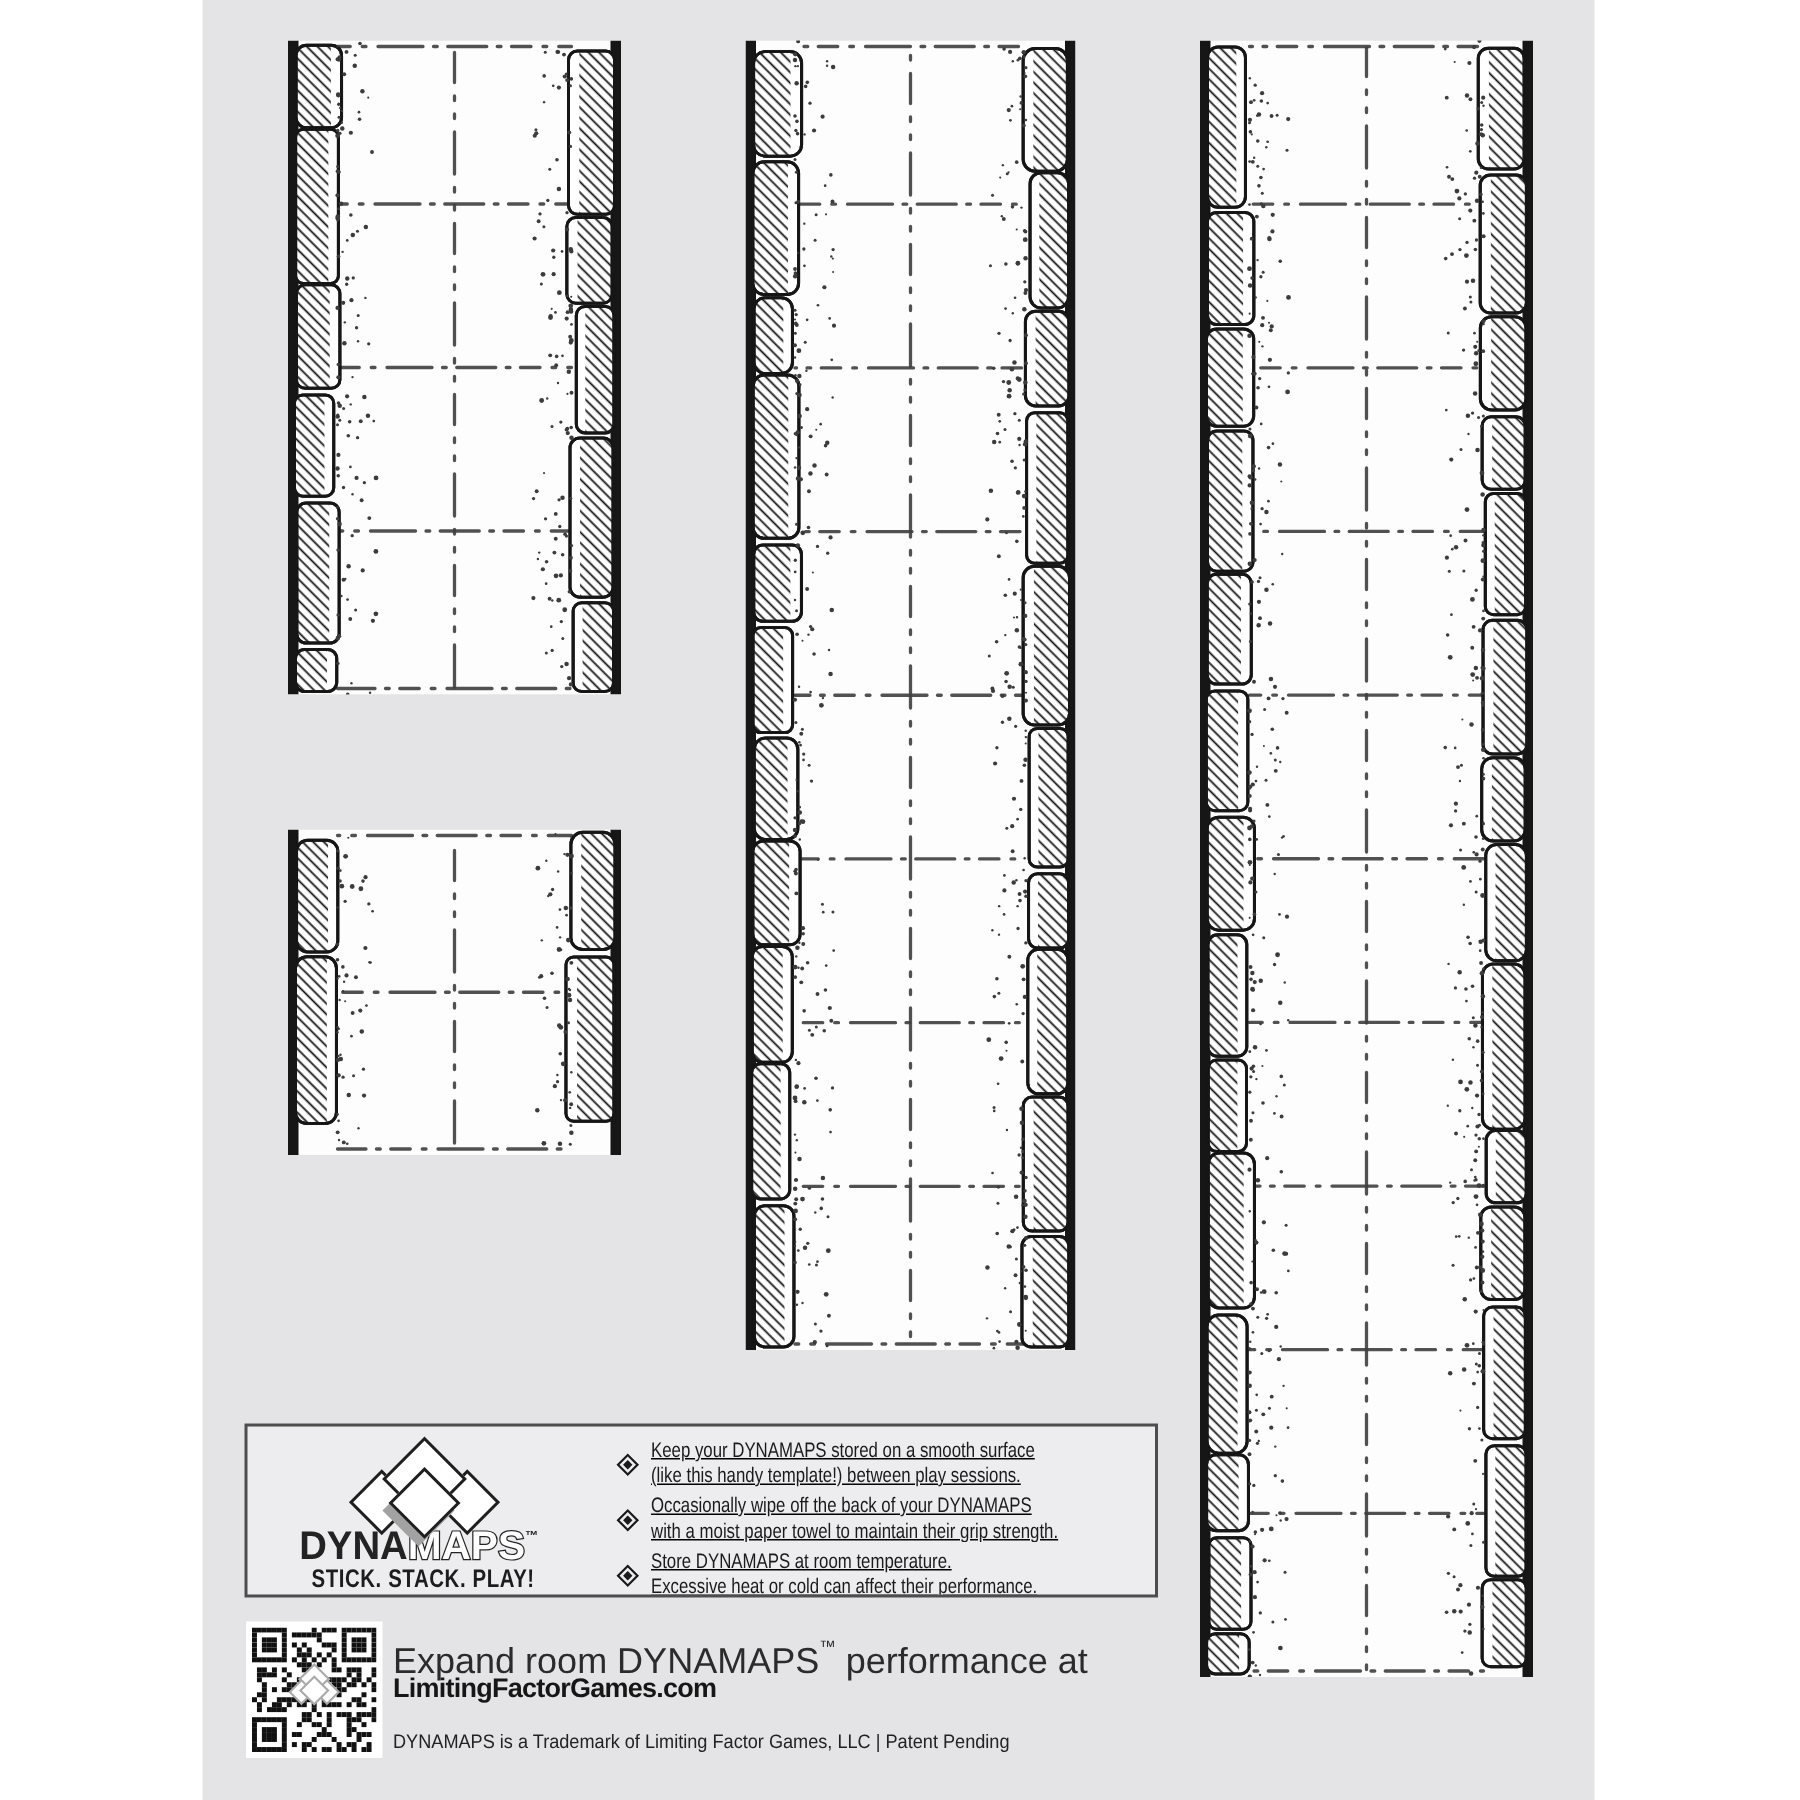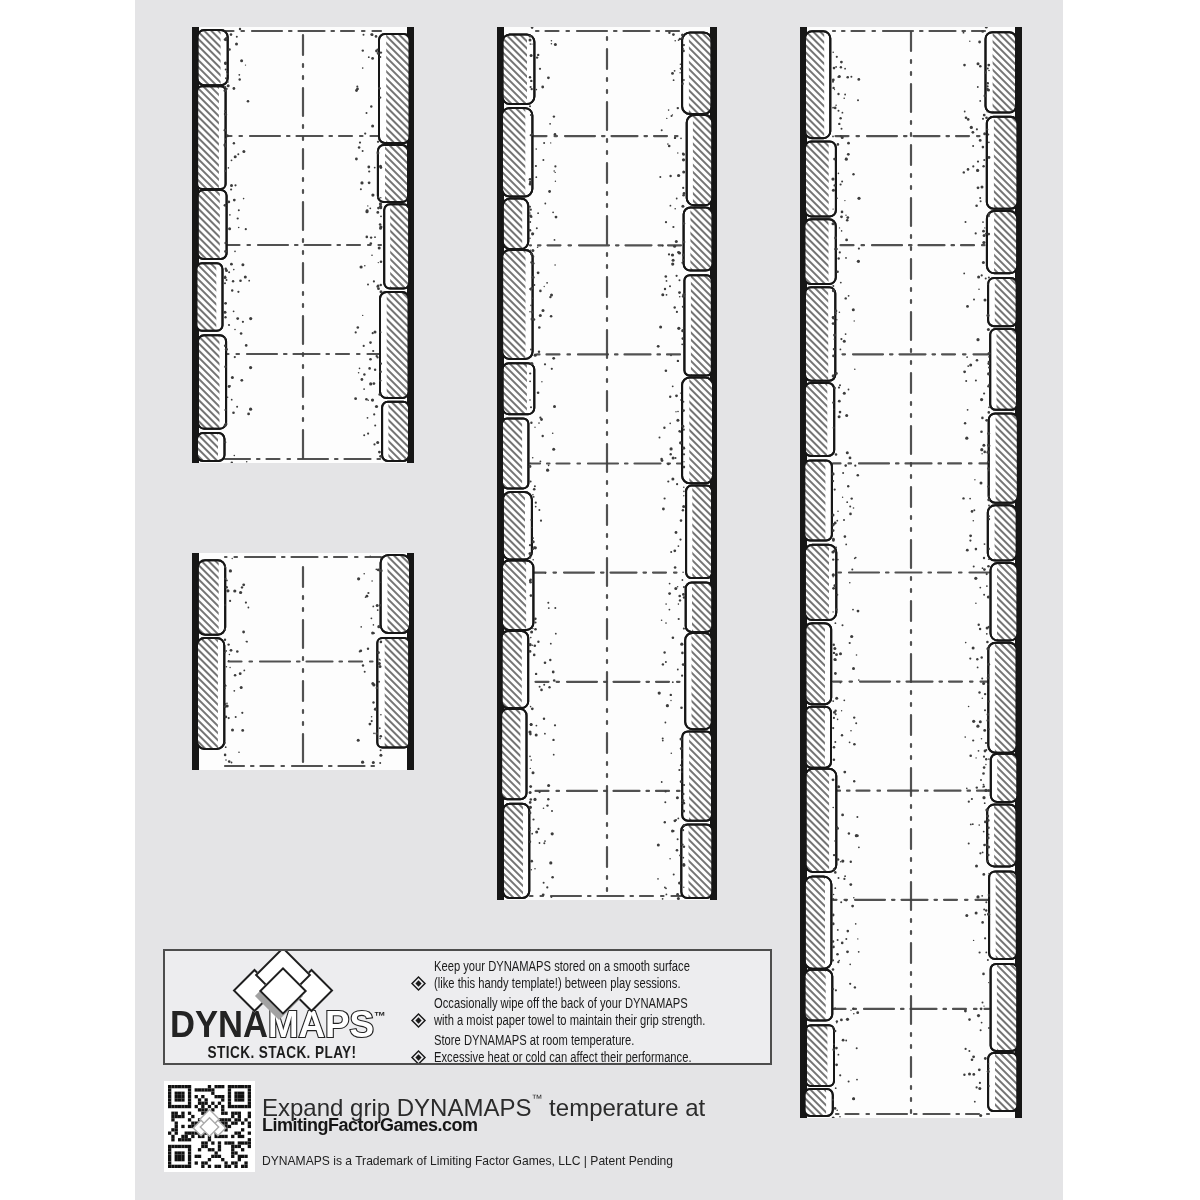--- a/index.html
+++ b/index.html
@@ -4,37 +4,37 @@
 <style>
   html,body{margin:0;padding:0;}
   body{background:#ffffff;font-family:"Liberation Sans",sans-serif;}
   .canvas{position:relative;width:1200px;height:1200px;background:#ffffff;overflow:hidden;}
   .sheet{position:absolute;left:135px;top:0;width:928px;height:1200px;}
   #strips svg{position:absolute;}
 
   
   .info-box{position:absolute;left:163px;top:949px;width:609px;height:116px;
     border:2px solid #4d4d4d;box-sizing:border-box;display:flex;overflow:hidden;}
-  .logo-col{width:245px;display:flex;flex-direction:column;align-items:center;padding-top:3px;}
+  .logo-col{width:245px;display:flex;flex-direction:column;align-items:center;padding-top:14px;}
   .diamonds{position:relative;width:150px;height:56px;flex:none;}
   .dm{position:absolute;background:#fff;border:2.5px solid #1f1f1f;transform:rotate(45deg);box-sizing:border-box;}
   .dm-left{width:31px;height:31px;left:31px;top:21px;}
   .dm-right{width:31px;height:31px;left:88px;top:21px;}
   .dm-top{width:40px;height:40px;left:55px;top:1px;}
   .dm-shadow{width:34px;height:34px;left:54px;top:25px;background:#a2a2a2;border:none;}
   .dm-front{width:34px;height:34px;left:58px;top:20px;}
   .brand-svg{margin-top:-6px;display:block;}
   .brand-text{font-family:"Liberation Sans",sans-serif;font-weight:bold;}
   .t-solid{fill:#232323;font-size:36px;}
   .t-outline{fill:#ffffff;stroke:#232323;stroke-width:2.2px;paint-order:stroke;font-size:36px;}
   .t-tm{fill:#232323;font-size:12px;font-weight:bold;}
   .tagline{margin-top:-3px;font-weight:bold;font-size:17px;letter-spacing:.5px;color:#1c1c1c;
     transform:scaleX(.8);transform-origin:center;white-space:nowrap;}
   .bullets{flex:1;padding:7px 0 0 10px;display:flex;flex-direction:column;}
-  .bullet{display:flex;align-items:flex-end;margin-bottom:3px;}
+  .bullet{display:flex;align-items:center;margin-bottom:3px;text-decoration:underline;}
   .bullet-icon{flex:none;margin:2px 7px 0 0;}
   .bullet-text{font-size:14px;line-height:17px;color:#1a1a1a;transform:scaleX(.8);transform-origin:left top;}
   .bullet-text div{white-space:nowrap;}
 
   
   .qr-wrap{position:absolute;left:164px;top:1081px;background:#ffffff;padding:4px;line-height:0;}
   .expand-line{position:absolute;left:262px;top:1092px;font-size:24px;color:#2b2b2b;white-space:nowrap;}
   .expand-line sup{font-size:11px;vertical-align:14px;}
   .website{position:absolute;left:262px;top:1115px;font-size:18px;font-weight:bold;color:#161616;letter-spacing:-.5px;white-space:nowrap;}
   .legal{position:absolute;left:262px;top:1153px;font-size:13px;color:#222222;white-space:nowrap;
@@ -2153,17 +2153,17 @@
         <g stroke="#aaaaaa" stroke-width="1.4" fill="#ffffff">
           <rect x="34.5" y="27.5" width="14" height="14" transform="rotate(45 41.5 34.5)"></rect>
           <rect x="27.5" y="37.5" width="11" height="11" transform="rotate(45 33 43)"></rect>
           <rect x="44.5" y="37.5" width="11" height="11" transform="rotate(45 50 43)"></rect>
           <rect x="35" y="35.5" width="13" height="13" transform="rotate(45 41.5 42)"></rect>
         </g>
       </svg>
   </div>
 
   <div class="expand-line">
-    <span>Expand grip DYNAMAPS</span><sup>™</sup><span> temperature at</span>
+    <span>Expand room DYNAMAPS</span><sup>™</sup><span> performance at</span>
   </div>
   <div class="website">LimitingFactorGames.com</div>
   <div class="legal">DYNAMAPS is a Trademark of Limiting Factor Games, LLC   |   Patent Pending</div>
 </div>
 
 </body></html>

